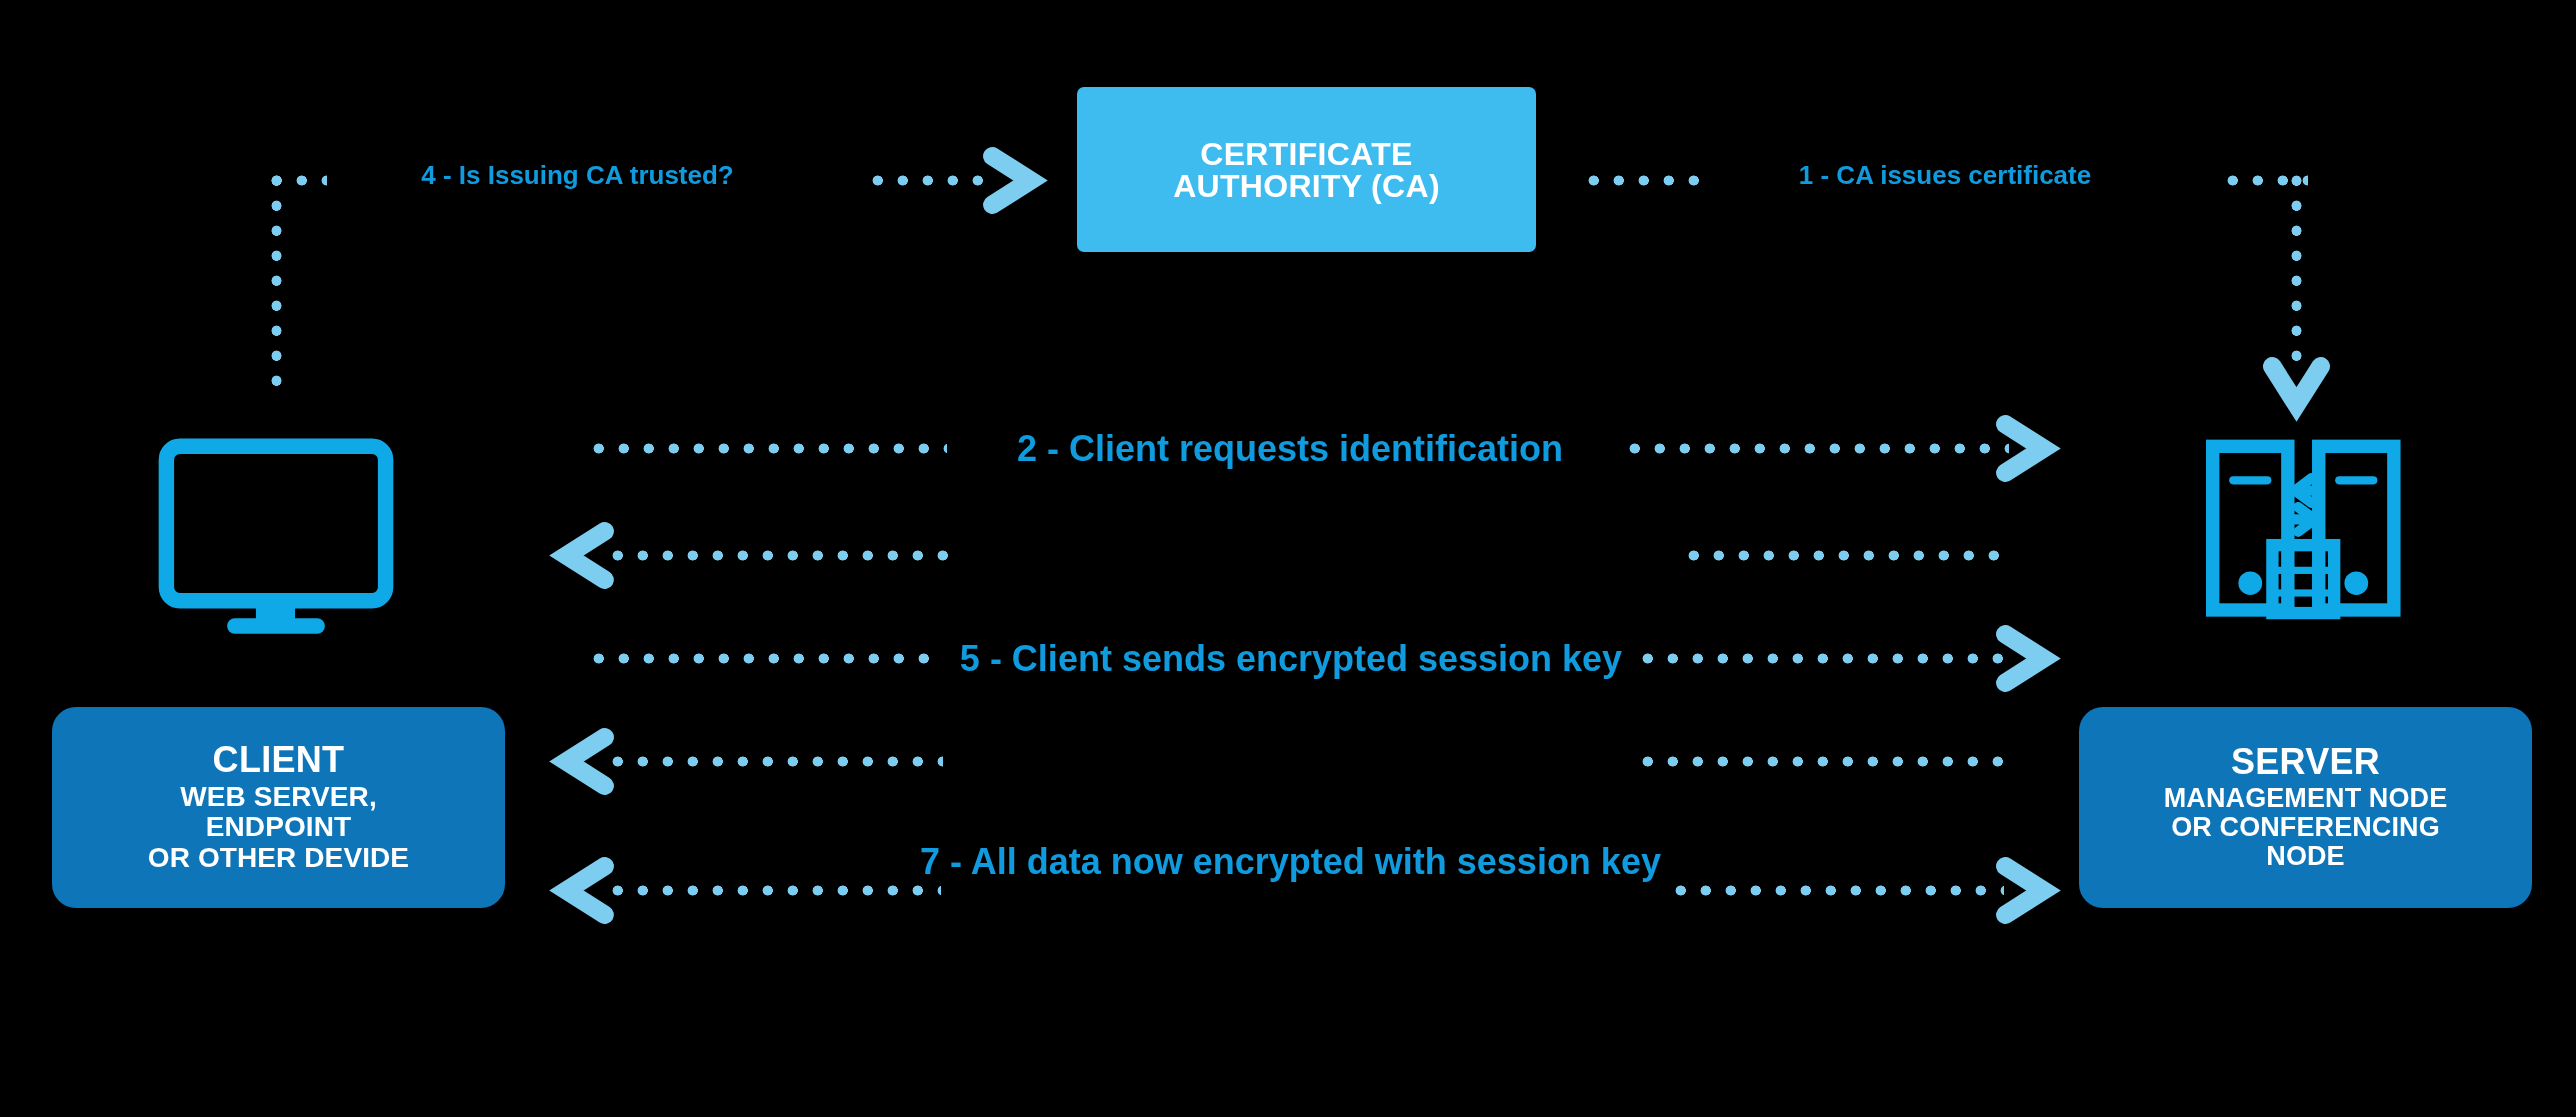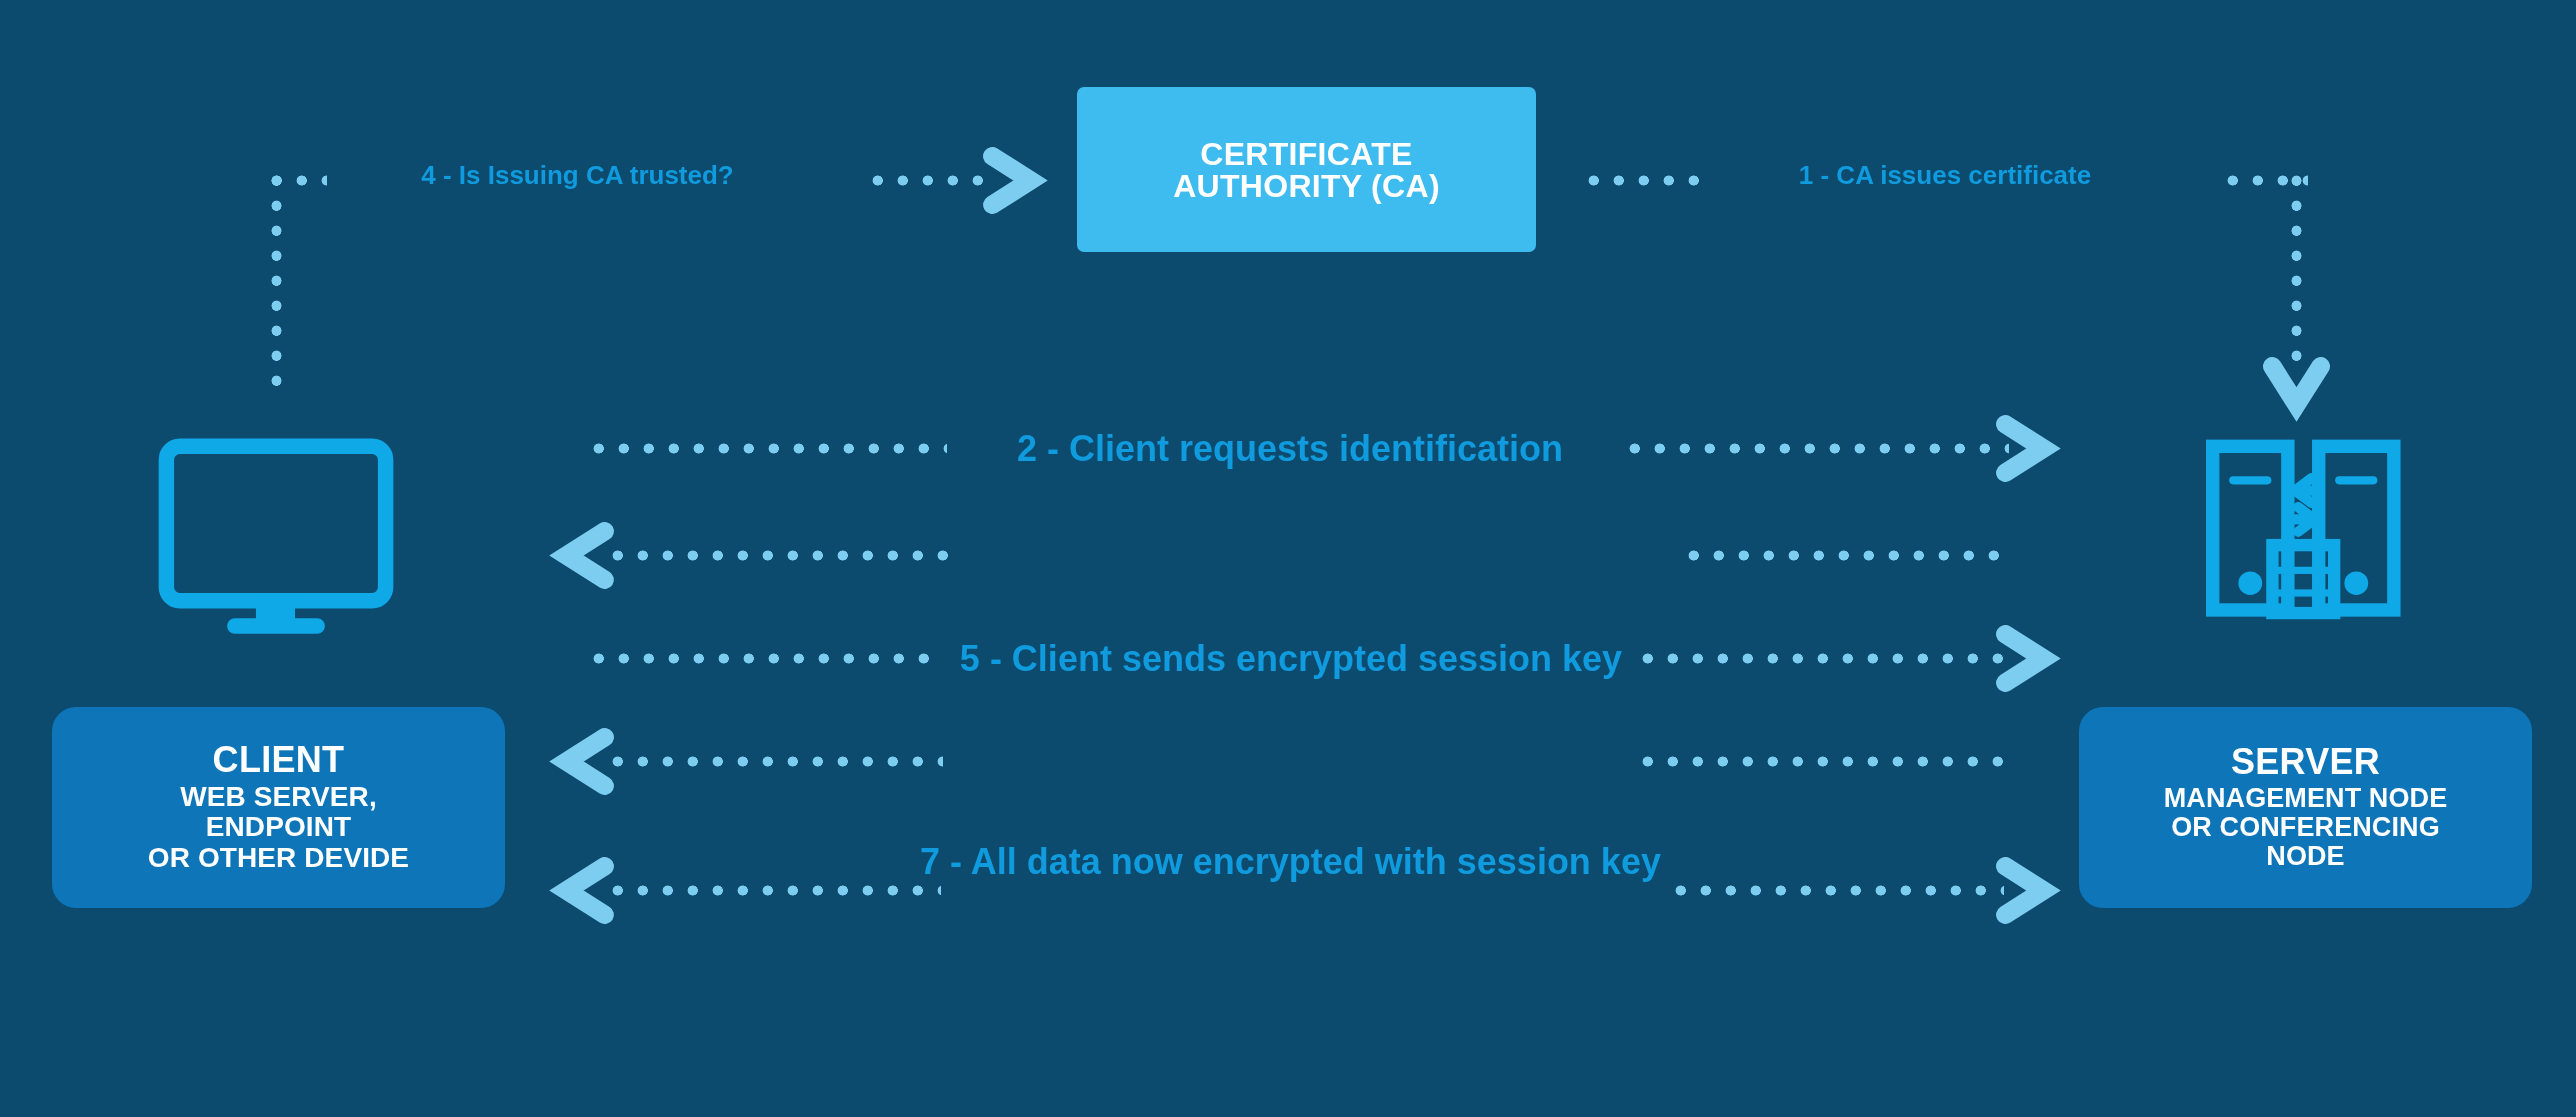--- a/index.html
+++ b/index.html
@@ -7,21 +7,21 @@
     padding: 0;
     background: #ffffff;
   }
   body {
     font-family: "Liberation Sans", sans-serif;
   }
   #stage {
     position: relative;
     width: 2576px;
     height: 1117px;
-    background: #0c4a6e;
+    background: #000000;
     overflow: hidden;
   }
 
   
   .node-box {
     position: absolute;
     display: flex;
     flex-direction: column;
     align-items: center;
     justify-content: center;

